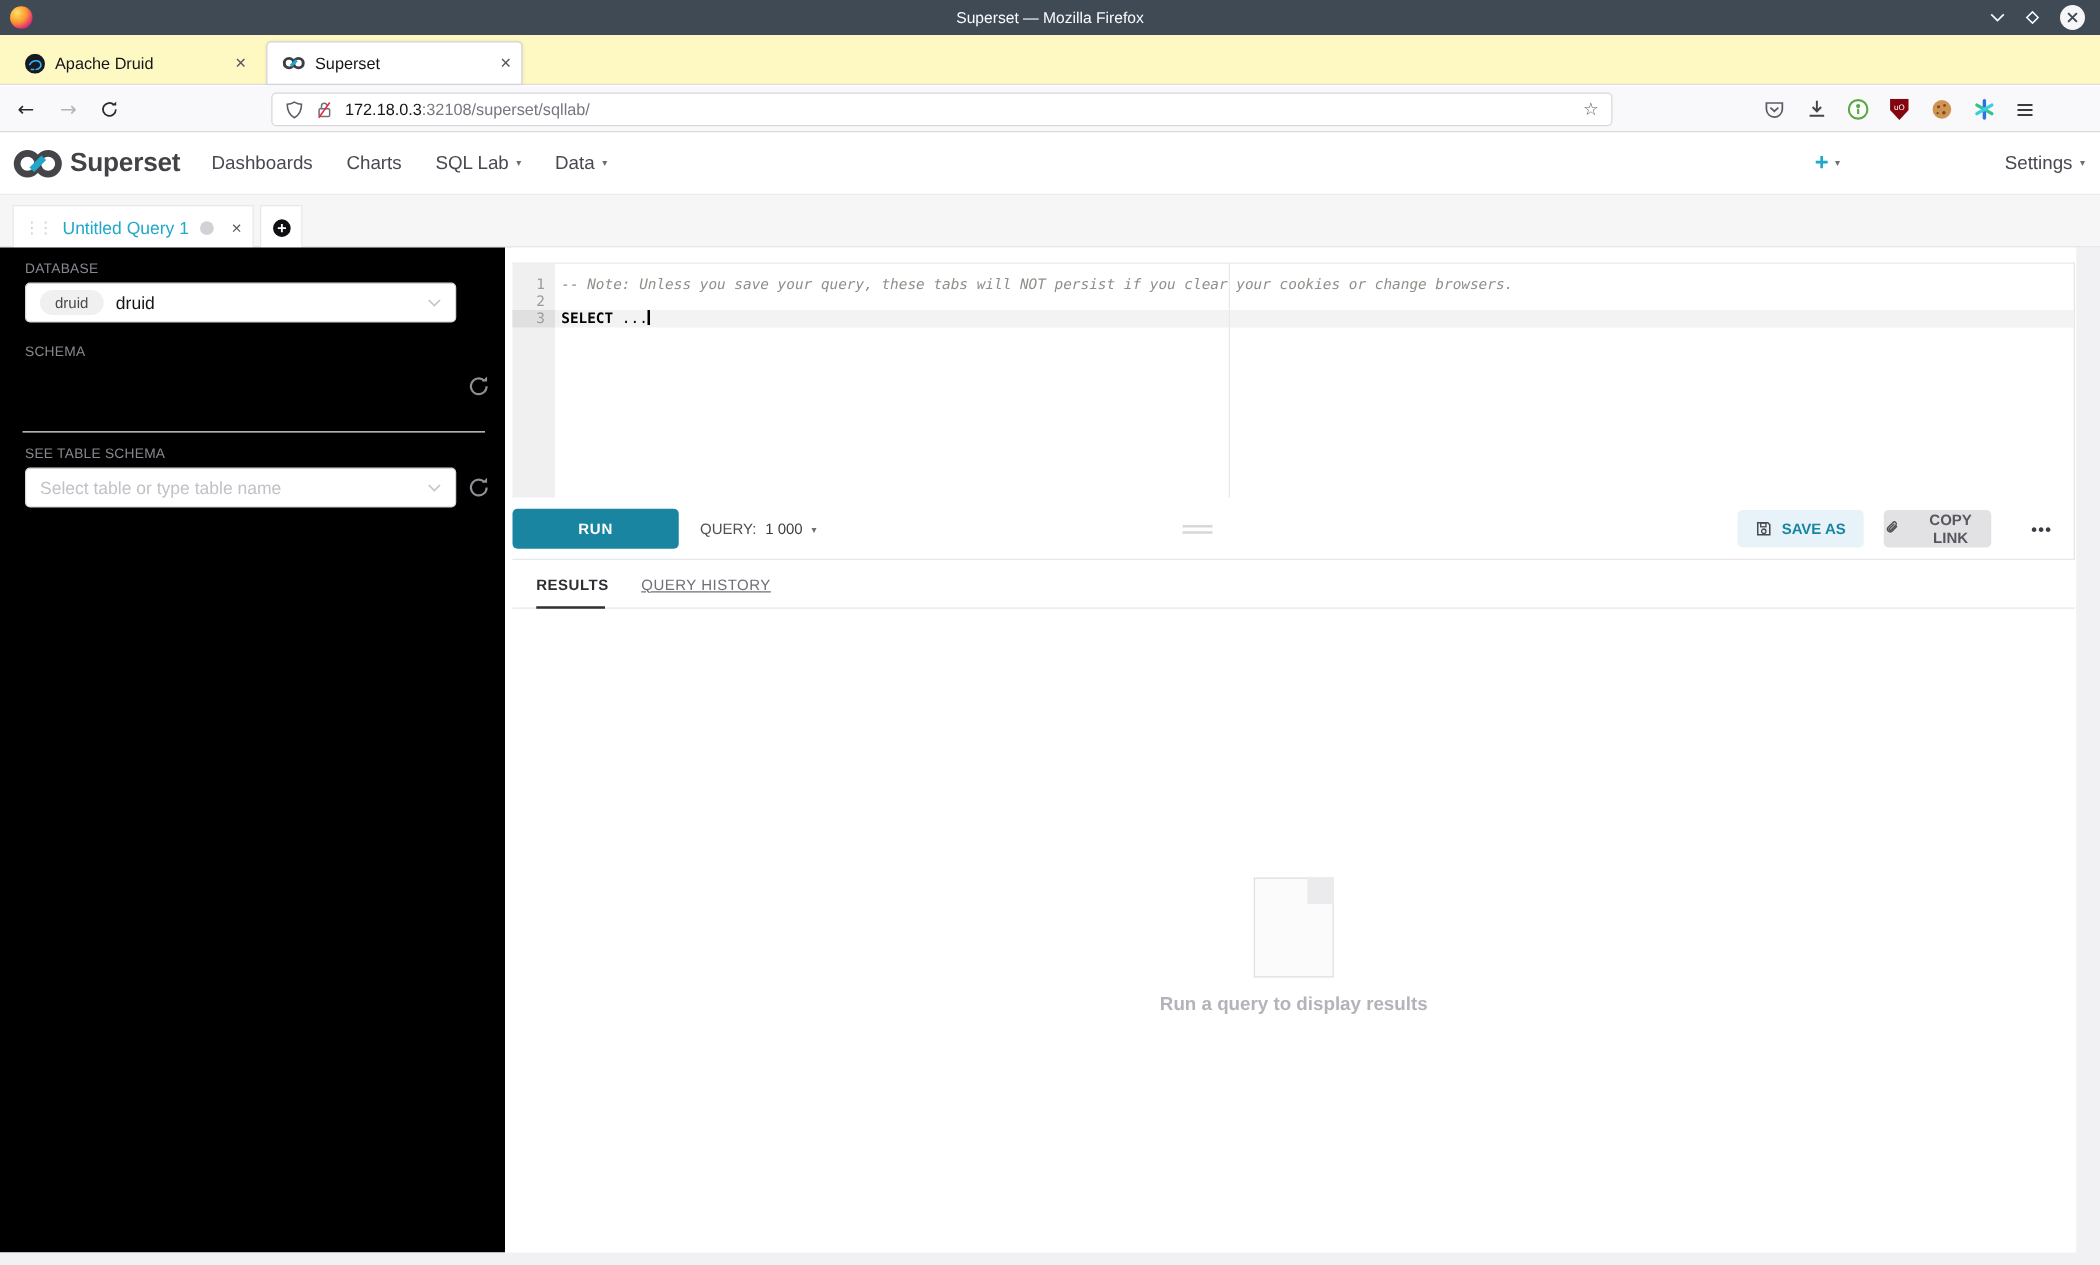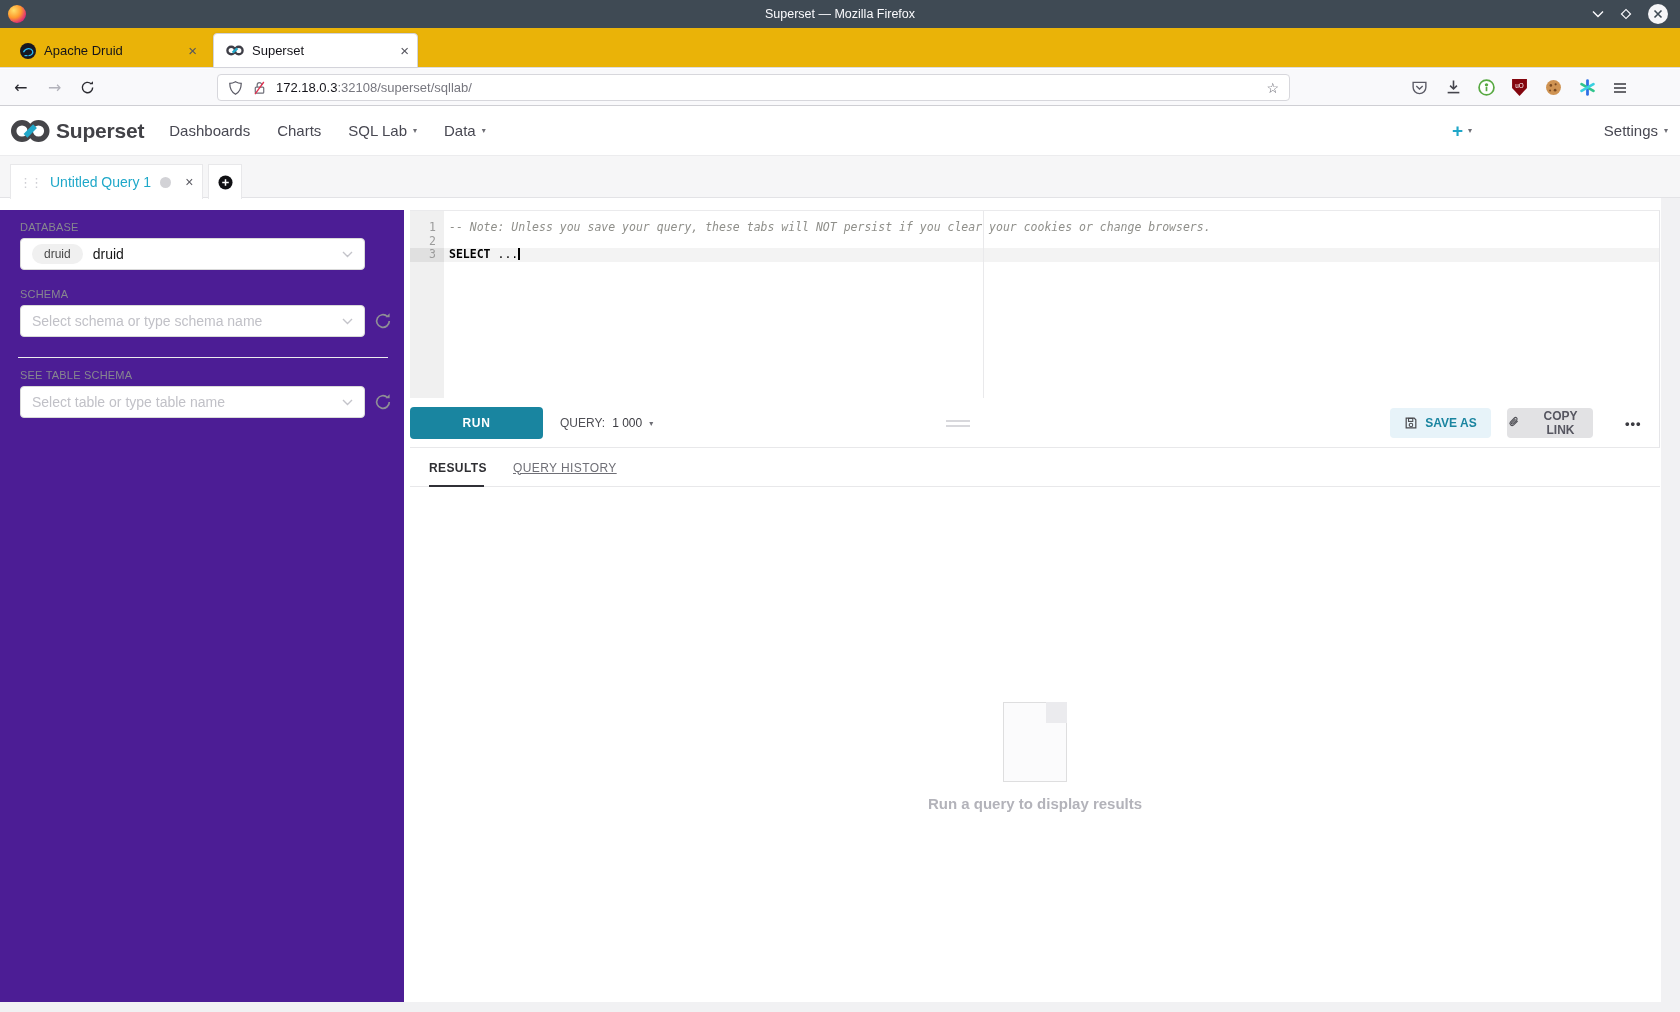--- a/index.html
+++ b/index.html
@@ -12,21 +12,21 @@
               display:flex; align-items:center; color:#fbfbfe; }
   .ff-logo { width:18px; height:18px; border-radius:50%; margin-left:8px;
              background:radial-gradient(circle at 32% 30%, #ffe06a, #ff9a2e 42%, #e“”3386f 70%, #b5007f);
              background:radial-gradient(circle at 32% 30%, #ffe06a, #ff9a2e 42%, #e3386f 70%, #b5007f); }
   .tb-title { position:absolute; left:0; right:0; text-align:center; font-size:12.5px; color:#fbfbfe; }
   .win-ctrls { margin-left:auto; display:flex; align-items:center; gap:16px; padding-right:12px; z-index:2; }
   .win-close { width:20px; height:20px; border-radius:50%; background:#f6f6f8; display:flex;
                align-items:center; justify-content:center; }
 
   
-  .tabstrip { position:absolute; top:28px; left:0; right:0; height:40px; background:#eab308;
+  .tabstrip { position:absolute; top:28px; left:0; right:0; height:40px; background:#fef9c3;
               border-bottom:1px solid #dcdce1; }
   .btab { position:absolute; top:5px; height:35px; display:flex; align-items:center; font-size:13px; color:#15141a; }
   .btab.inactive { left:10px; width:195px; }
   .btab.active { left:213px; width:205px; background:#fff; border:1px solid #d3d3da;
                  border-radius:4px 4px 0 0; box-shadow:0 0 3px rgba(0,0,0,.08); }
   .btab .label { margin-left:8px; flex:1; }
   .btab .x { color:#55555e; font-size:15px; padding:0 8px; }
   .favicon-druid { width:16px; height:16px; margin-left:10px; }
   .favicon-ss { width:18px; height:13px; margin-left:12px; }
   .newtab { position:absolute; left:428px; top:38px; font-size:19px; color:#2a2a30; }
@@ -60,21 +60,21 @@
   .qtab { position:absolute; left:10px; top:8px; width:193px; height:35px; background:#fff;
           border:1px solid #e8e8ea; border-bottom:none; display:flex; align-items:center; }
   .qtab .dots { color:#cfcfd4; font-size:13px; margin-left:8px; letter-spacing:-2px; }
   .qtab .qlabel { color:#1FA8C9; font-size:14px; margin-left:9px; }
   .qtab .qdot { width:11px; height:11px; border-radius:50%; background:#d2d2d6; margin-left:9px; }
   .qtab .qx { color:#5a5a62; font-size:14px; margin-left:14px; }
   .qadd { position:absolute; left:208px; top:8px; width:34px; height:35px; background:#fff;
           border:1px solid #e8e8ea; border-bottom:none; display:flex; align-items:center; justify-content:center; }
 
   
-  .sidebar { position:absolute; top:210px; left:0; width:404px; bottom:10px; background:#4c1d95; }
+  .sidebar { position:absolute; top:198px; left:0; width:404px; bottom:10px; background:#000000; }
   .sb-label { position:absolute; left:20px; font-size:11px; color:#87878f; letter-spacing:.2px; }
   .sb-select { position:absolute; left:20px; width:345px; height:32px; border:1px solid #d9d9d9;
                border-radius:4px; background:#fff; display:flex; align-items:center; padding:0 11px; }
   .sb-pill { background:#f0f0f0; border-radius:11px; font-size:12px; color:#4a4a4a; padding:3px 12px; }
   .sb-value { font-size:14px; color:#161616; margin-left:10px; }
   .sb-ph { font-size:14px; color:#c1c1c7; }
   .sb-chev { margin-left:auto; }
   .sb-divider { position:absolute; left:18px; width:370px; top:147px; border-top:1px solid #ececee; }
   .sb-refresh { position:absolute; left:374px; width:18px; height:18px; }
 
@@ -309,28 +309,20 @@
     <span class="sb-pill">druid</span>
     <span class="sb-value">druid</span>
     <span class="sb-chev">
       <svg width="11" height="7" viewBox="0 0 11 7">
           <path d="M1 1l4.5 4.5L10 1" fill="none" stroke="#c4c4ca" stroke-width="1.4"></path>
         </svg>
     </span>
   </div>
 
   <div class="sb-label" style="top:78px;">SCHEMA</div>
-  <div class="sb-select" style="top:95px;">
-    <span class="sb-ph">Select schema or type schema name</span>
-    <span class="sb-chev">
-      <svg width="11" height="7" viewBox="0 0 11 7">
-          <path d="M1 1l4.5 4.5L10 1" fill="none" stroke="#c4c4ca" stroke-width="1.4"></path>
-        </svg>
-    </span>
-  </div>
   <span class="sb-refresh" style="top:102px;">
     <svg width="18" height="18" viewBox="0 0 16 16">
         <path d="M13.6 8a5.6 5.6 0 1 1-1.7-4" fill="none" stroke="#8f8f96" stroke-width="1.5"></path>
         <path d="M13.9 1v3.6h-3.6z" fill="#8f8f96"></path>
       </svg>
   </span>
 
   <div class="sb-divider"></div>
 
   <div class="sb-label" style="top:159px;">SEE TABLE SCHEMA</div>

